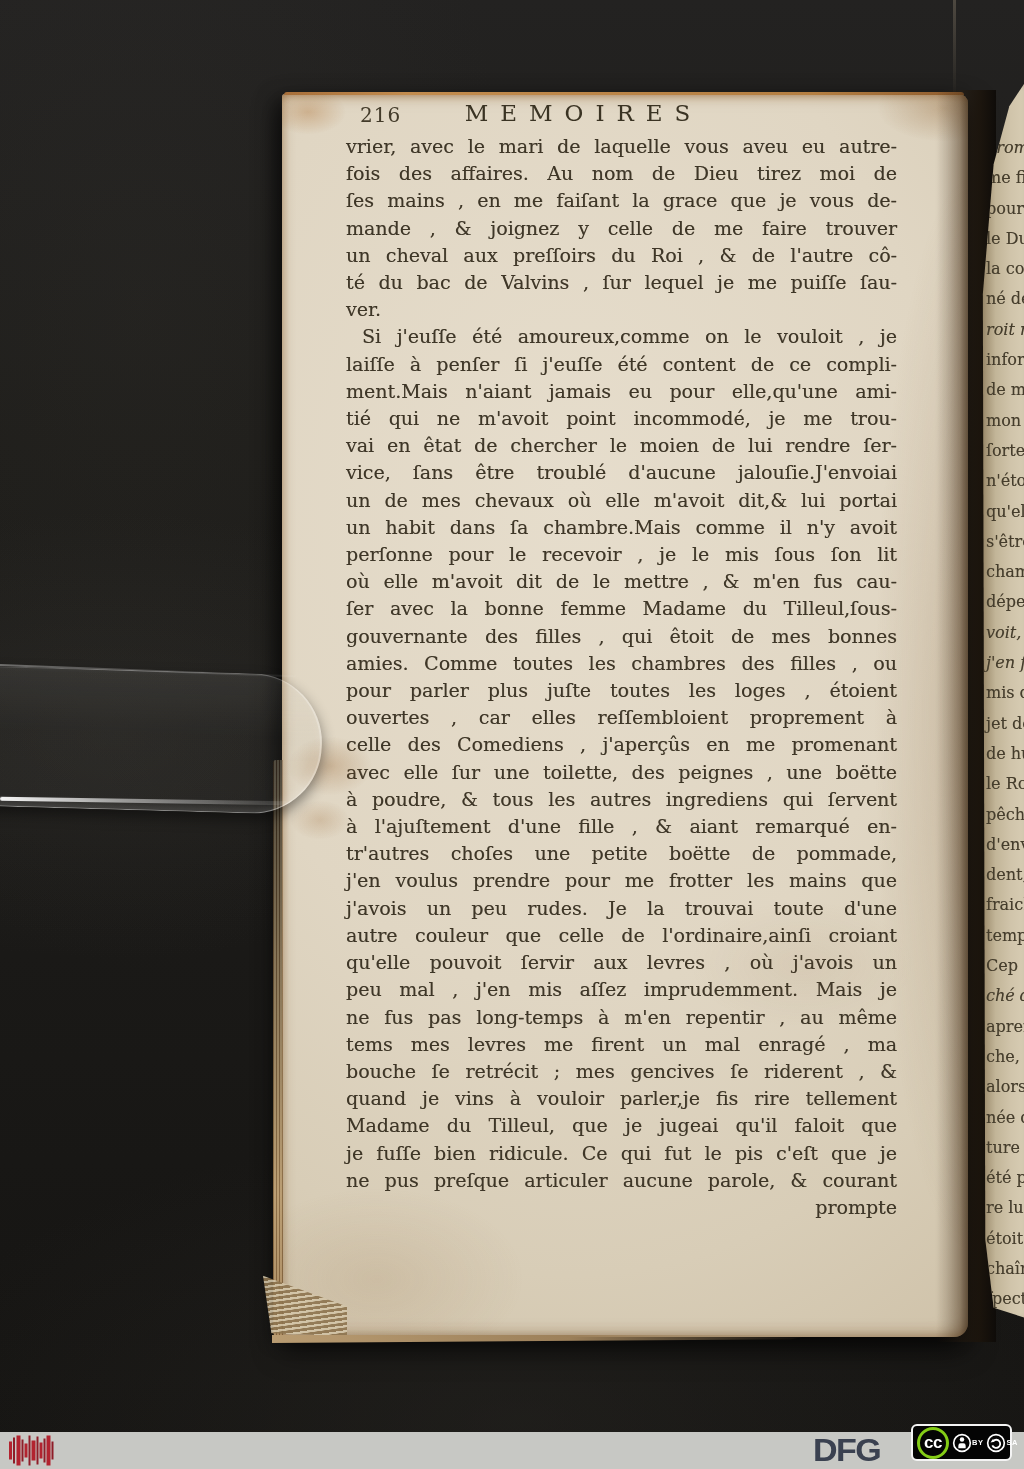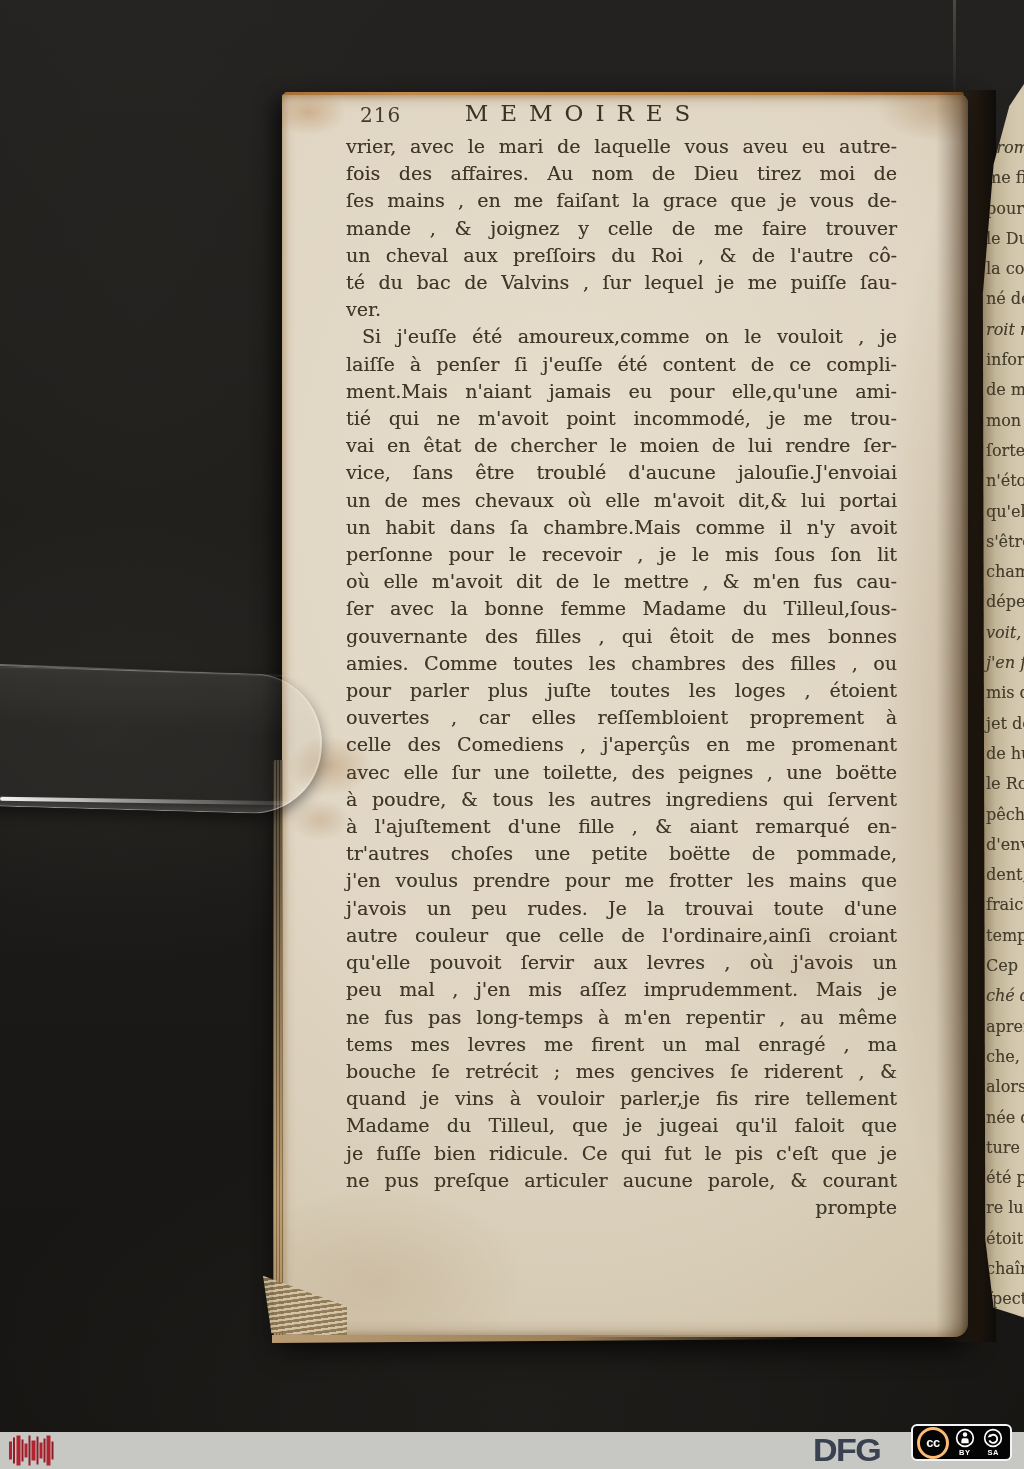--- a/index.html
+++ b/index.html
@@ -100,24 +100,24 @@
   .footer-bar{position:absolute;left:0;bottom:0;width:1024px;height:37px;background:#c7c8c4;}
   .hab-logo{position:absolute;left:8px;top:3px;}
   .attribution{position:absolute;left:0;top:9px;width:1000px;text-align:center;
     font-family:"Liberation Sans",sans-serif;font-size:16px;color:#2d2d2d;letter-spacing:.2px;}
   .dfg-logo{position:absolute;left:813px;top:0px;
     font-family:"Liberation Sans",sans-serif;font-weight:bold;font-size:31px;
     letter-spacing:-1.5px;color:#3a4150;transform:scale(1.1,1.02);transform-origin:left top;}
   .cc-badge{position:absolute;left:911px;top:-8px;width:101px;height:37px;
     background:#040404;border:2px solid #f4f4f4;border-radius:6px;
     display:flex;align-items:center;gap:3px;padding:0 4px;box-sizing:border-box;}
-  .cc-big{width:26px;height:26px;border:3px solid #fdba74;border-radius:50%;flex:none;
+  .cc-big{width:26px;height:26px;border:3px solid #84cc16;border-radius:50%;flex:none;
     display:flex;align-items:center;justify-content:center;color:#fff;
-    font-family:"Liberation Sans",sans-serif;font-weight:bold;font-size:13px;letter-spacing:-.5px;}
-  .cc-col{display:flex;flex-direction:column;align-items:center;flex:1;line-height:1;}
+    font-family:"Liberation Sans",sans-serif;font-weight:bold;font-size:17px;letter-spacing:-.5px;}
+  .cc-col{display:flex;flex-direction:row;align-items:center;flex:1;line-height:1;}
   .cc-col svg{width:20px;height:20px;display:block;}
   .cc-lbl{color:#fff;font-family:"Liberation Sans",sans-serif;font-weight:bold;
     font-size:7.5px;letter-spacing:.5px;margin-top:1px;}
 </style>
 </head>
 <body>
 
 <div class="backdrop"></div>
 <div class="spine-sheen"></div>
 

